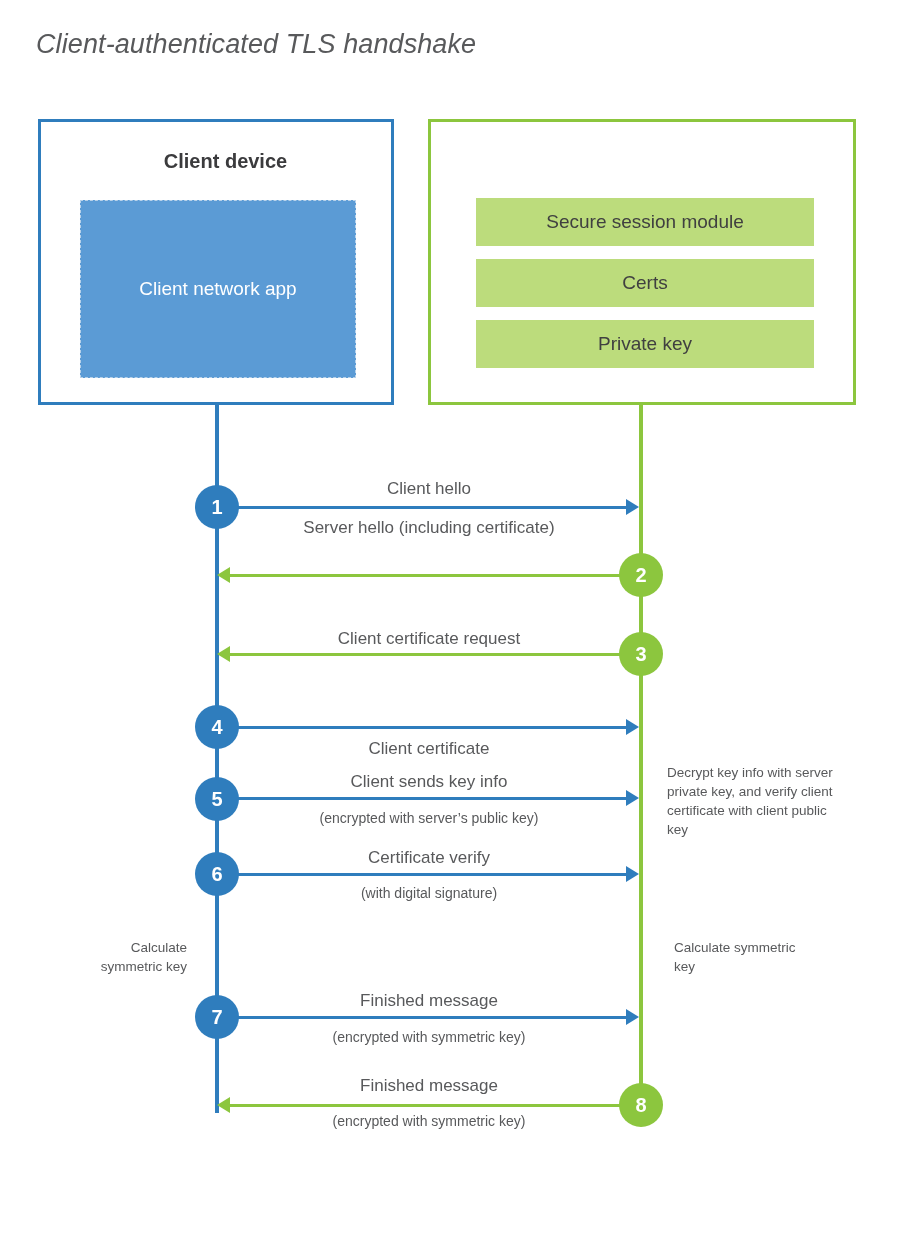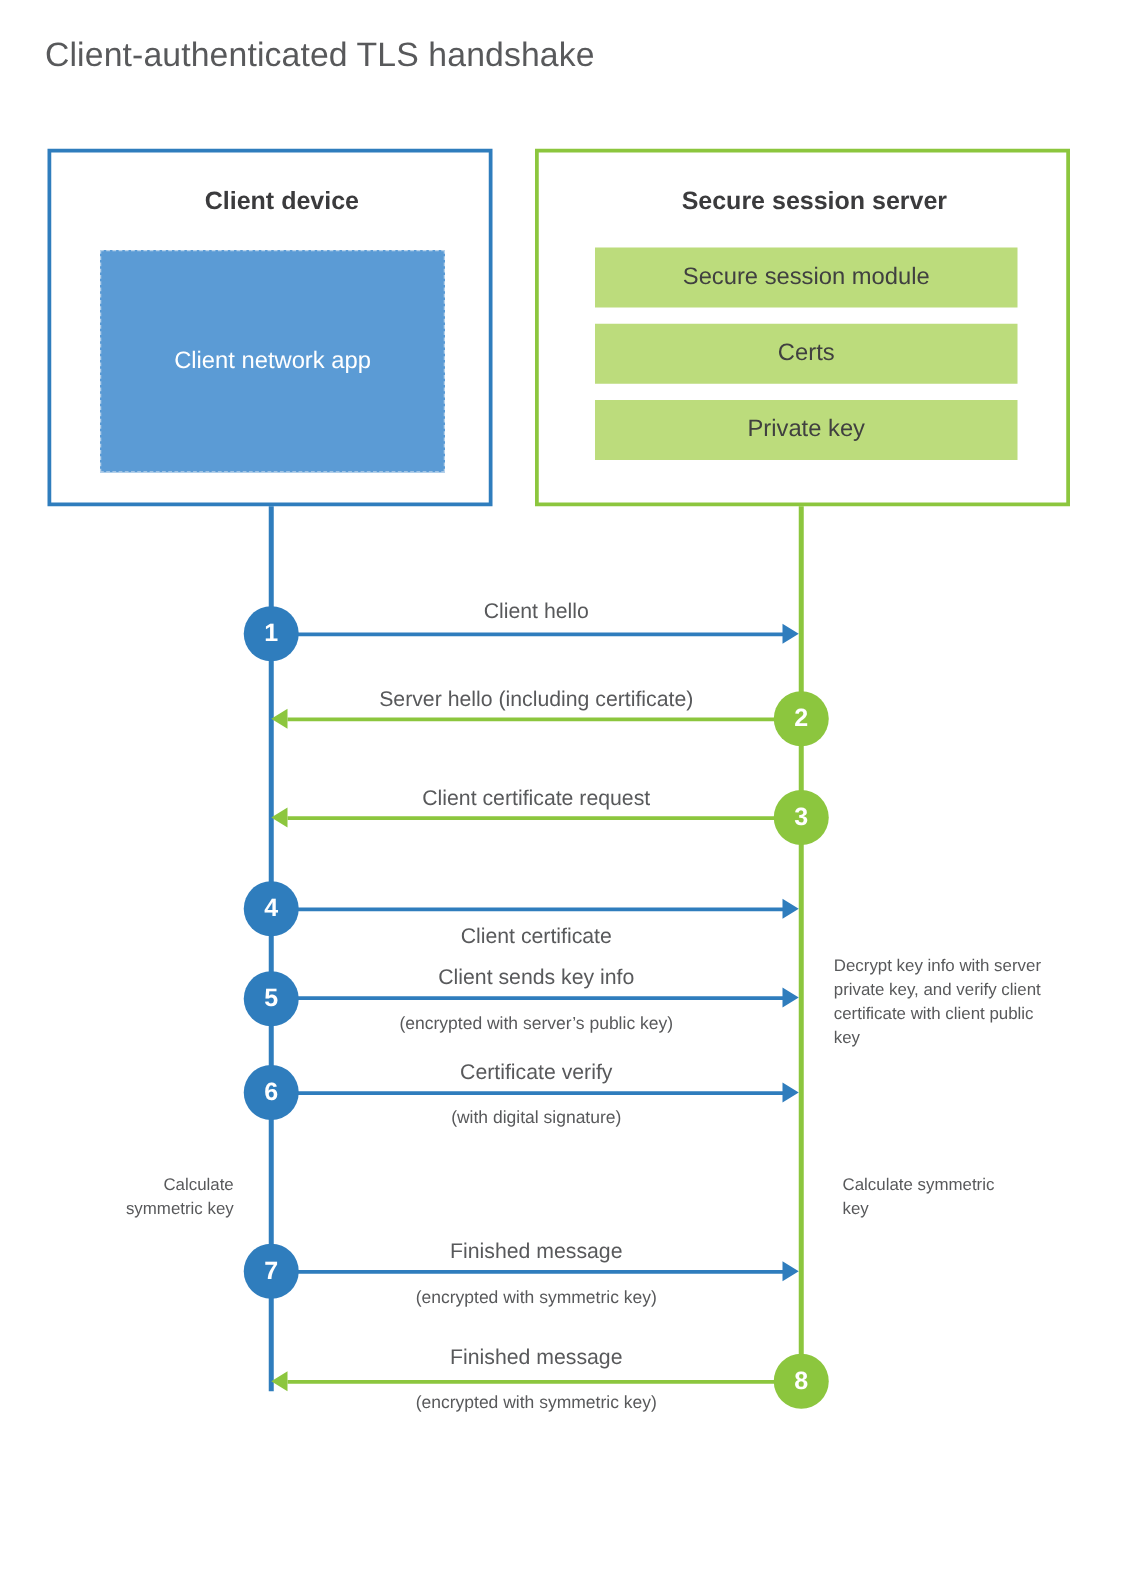--- a/index.html
+++ b/index.html
@@ -25,20 +25,21 @@
   
   .title {
     position: absolute;
     left: 36px;
     top: 29px;
     font-size: 27px;
     font-weight: 400;
     color: #58595b;
     letter-spacing: 0.1px;
     white-space: nowrap;
+    font-style: italic;
   }
 
   
   .party-box {
     position: absolute;
     background: #ffffff;
     box-sizing: border-box;
   }
   .party-box.client {
     left: 38px;
@@ -186,37 +187,36 @@
 <div id="stage">
 
   <div class="title">Client-authenticated TLS handshake</div>
 
   <div class="party-box client">
     <div class="party-title">Client device</div>
     <div class="app-block">Client network app</div>
   </div>
 
   <div class="party-box server">
-    <div class="party-title">Secure session server</div>
     <div class="server-bars">
       <div class="server-bar">Secure session module</div>
       <div class="server-bar">Certs</div>
       <div class="server-bar">Private key</div>
     </div>
   </div>
 
   <div class="lifeline client-line"></div>
   <div class="lifeline server-line"></div>
 
   <div class="msg-label" style="left:217px; top:479px; width:424px;">Client hello</div>
   <div class="msg-line blue" style="left:217px; top:506px; width:412px;"></div>
   <div class="arrow-head right blue" style="left:626px; top:499px;"></div>
   <div class="step-circle blue" style="left:195px; top:485px;">1</div>
 
-  <div class="msg-label" style="left:217px; top:550px; width:424px;">Server hello (including certificate)</div>
+  <div class="msg-label" style="left:217px; top:518px; width:424px;">Server hello (including certificate)</div>
   <div class="msg-line green" style="left:230px; top:574px; width:399px;"></div>
   <div class="arrow-head left green" style="left:217px; top:567px;"></div>
   <div class="step-circle green" style="left:619px; top:553px;">2</div>
 
   <div class="msg-label" style="left:217px; top:629px; width:424px;">Client certificate request</div>
   <div class="msg-line green" style="left:230px; top:653px; width:399px;"></div>
   <div class="arrow-head left green" style="left:217px; top:646px;"></div>
   <div class="step-circle green" style="left:619px; top:632px;">3</div>
 
   <div class="msg-label" style="left:217px; top:699px; width:424px;margin-top:40px;">Client certificate</div>

